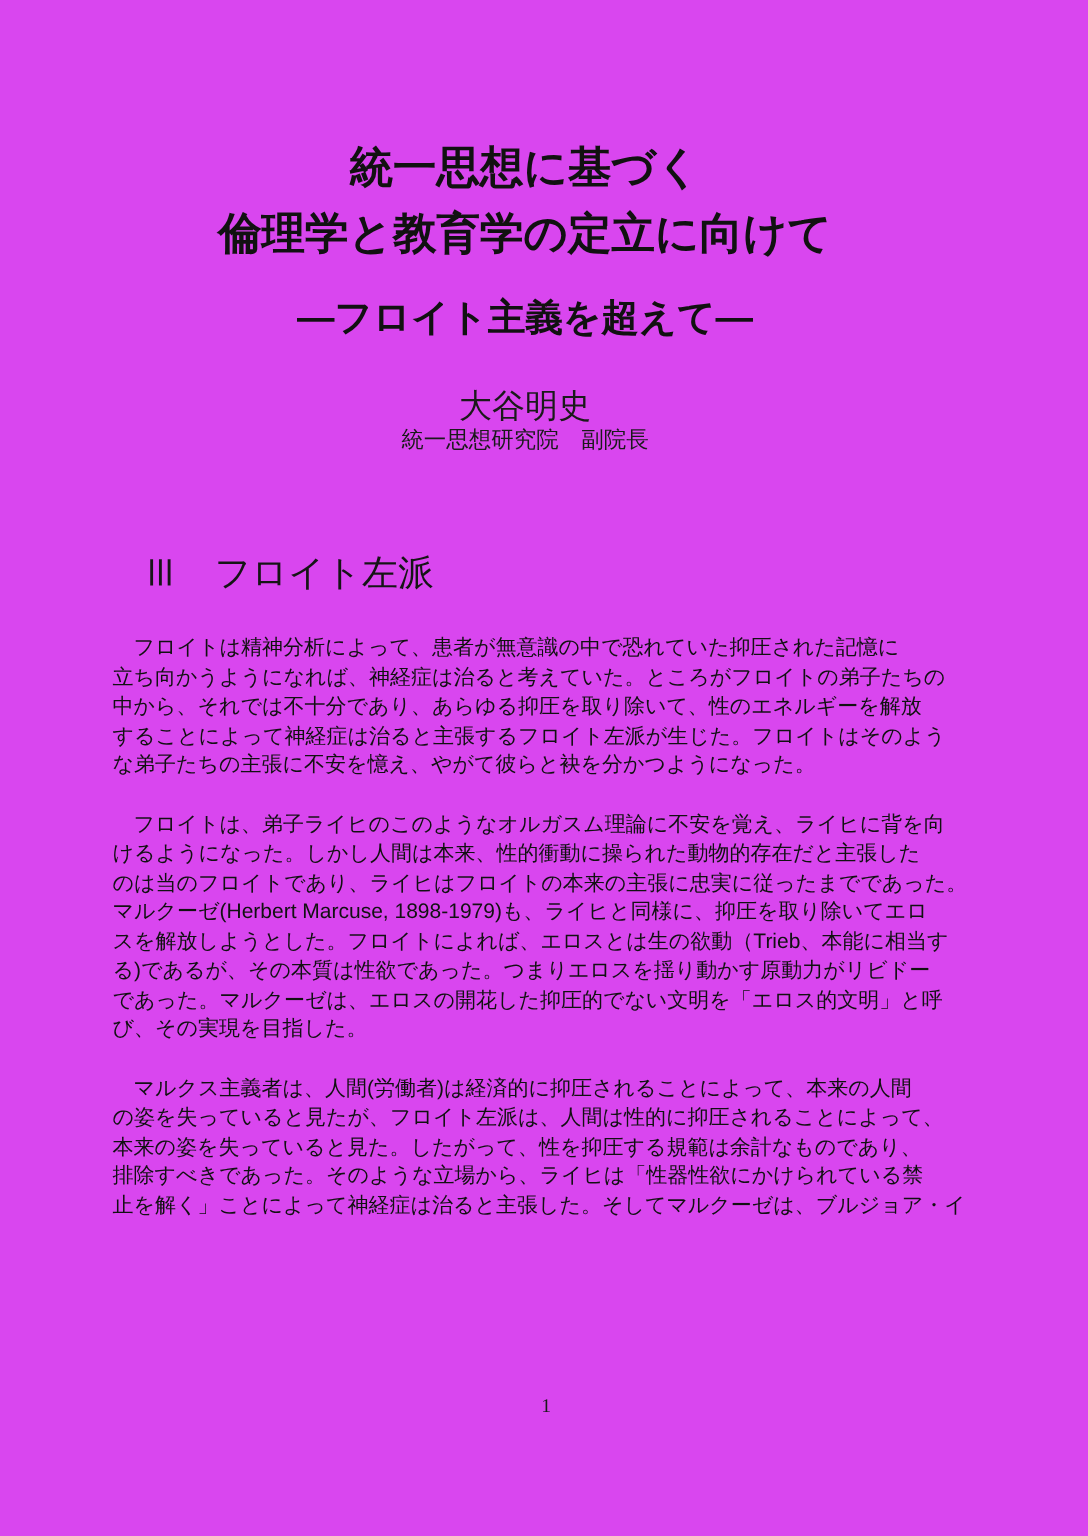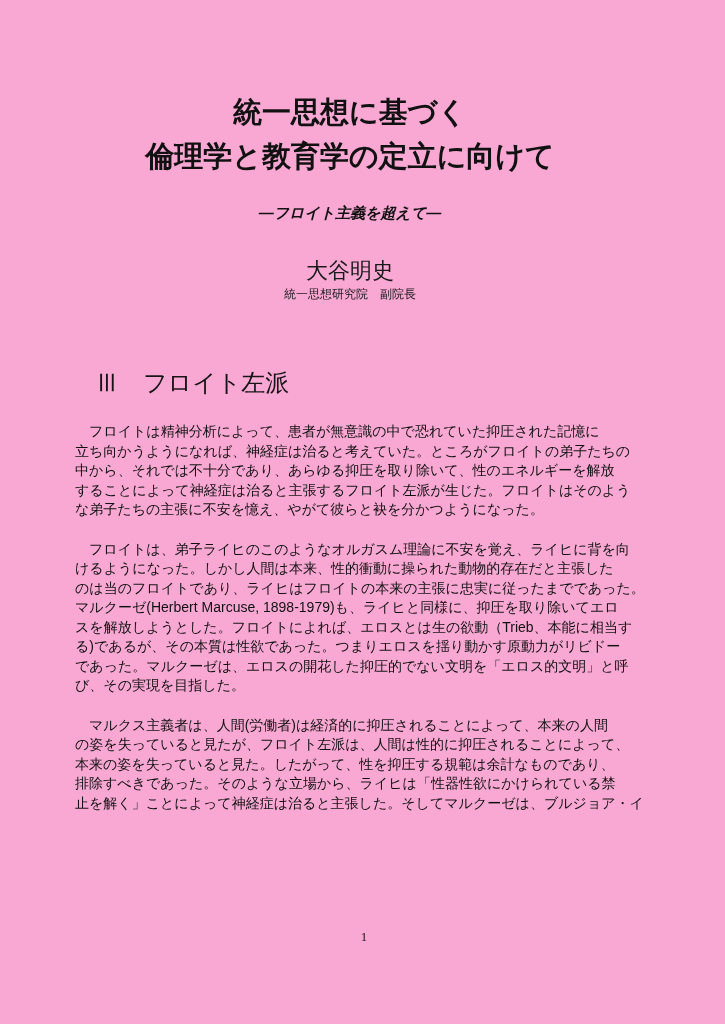--- a/index.html
+++ b/index.html
@@ -4,21 +4,21 @@
 <style>
   html, body {
     margin: 0;
     padding: 0;
     background: #ffffff;
   }
   .page {
     position: relative;
     width: 725px;
     height: 1024px;
-    background: #f9a8d4;
+    background: #d946ef;
     color: #111111;
     overflow: hidden;
     font-family: "Liberation Sans", sans-serif;
   }
   .header {
     position: absolute;
     top: 90px;
     left: 70px;
     width: 560px;
     text-align: center;
@@ -27,36 +27,35 @@
     font-family: "Liberation Sans", sans-serif;
     font-weight: 700;
     font-size: 29px;
     line-height: 44px;
     color: #111111;
     margin: 0;
   }
   .subtitle {
     margin-top: 22px;
     font-weight: 700;
-    font-size: 15px;
+    font-size: 25px;
     line-height: 25px;
     color: #111111;
-    font-style: italic;
   }
   .author {
     margin-top: 36px;
     font-family: Liberation Sans, sans-serif;
     font-size: 22px;
     line-height: 20px;
     color: #1a1a1a;
   }
   .affiliation {
     margin-top: 5px;
     font-family: "Liberation Serif", serif;
-    font-size: 12px;
+    font-size: 15px;
     line-height: 16px;
     color: #1a1a1a;
   }
   .section-heading {
     position: absolute;
     top: 368px;
     left: 95px;
     font-family: Liberation Sans, sans-serif;
     font-weight: 400;
     font-size: 24px;

